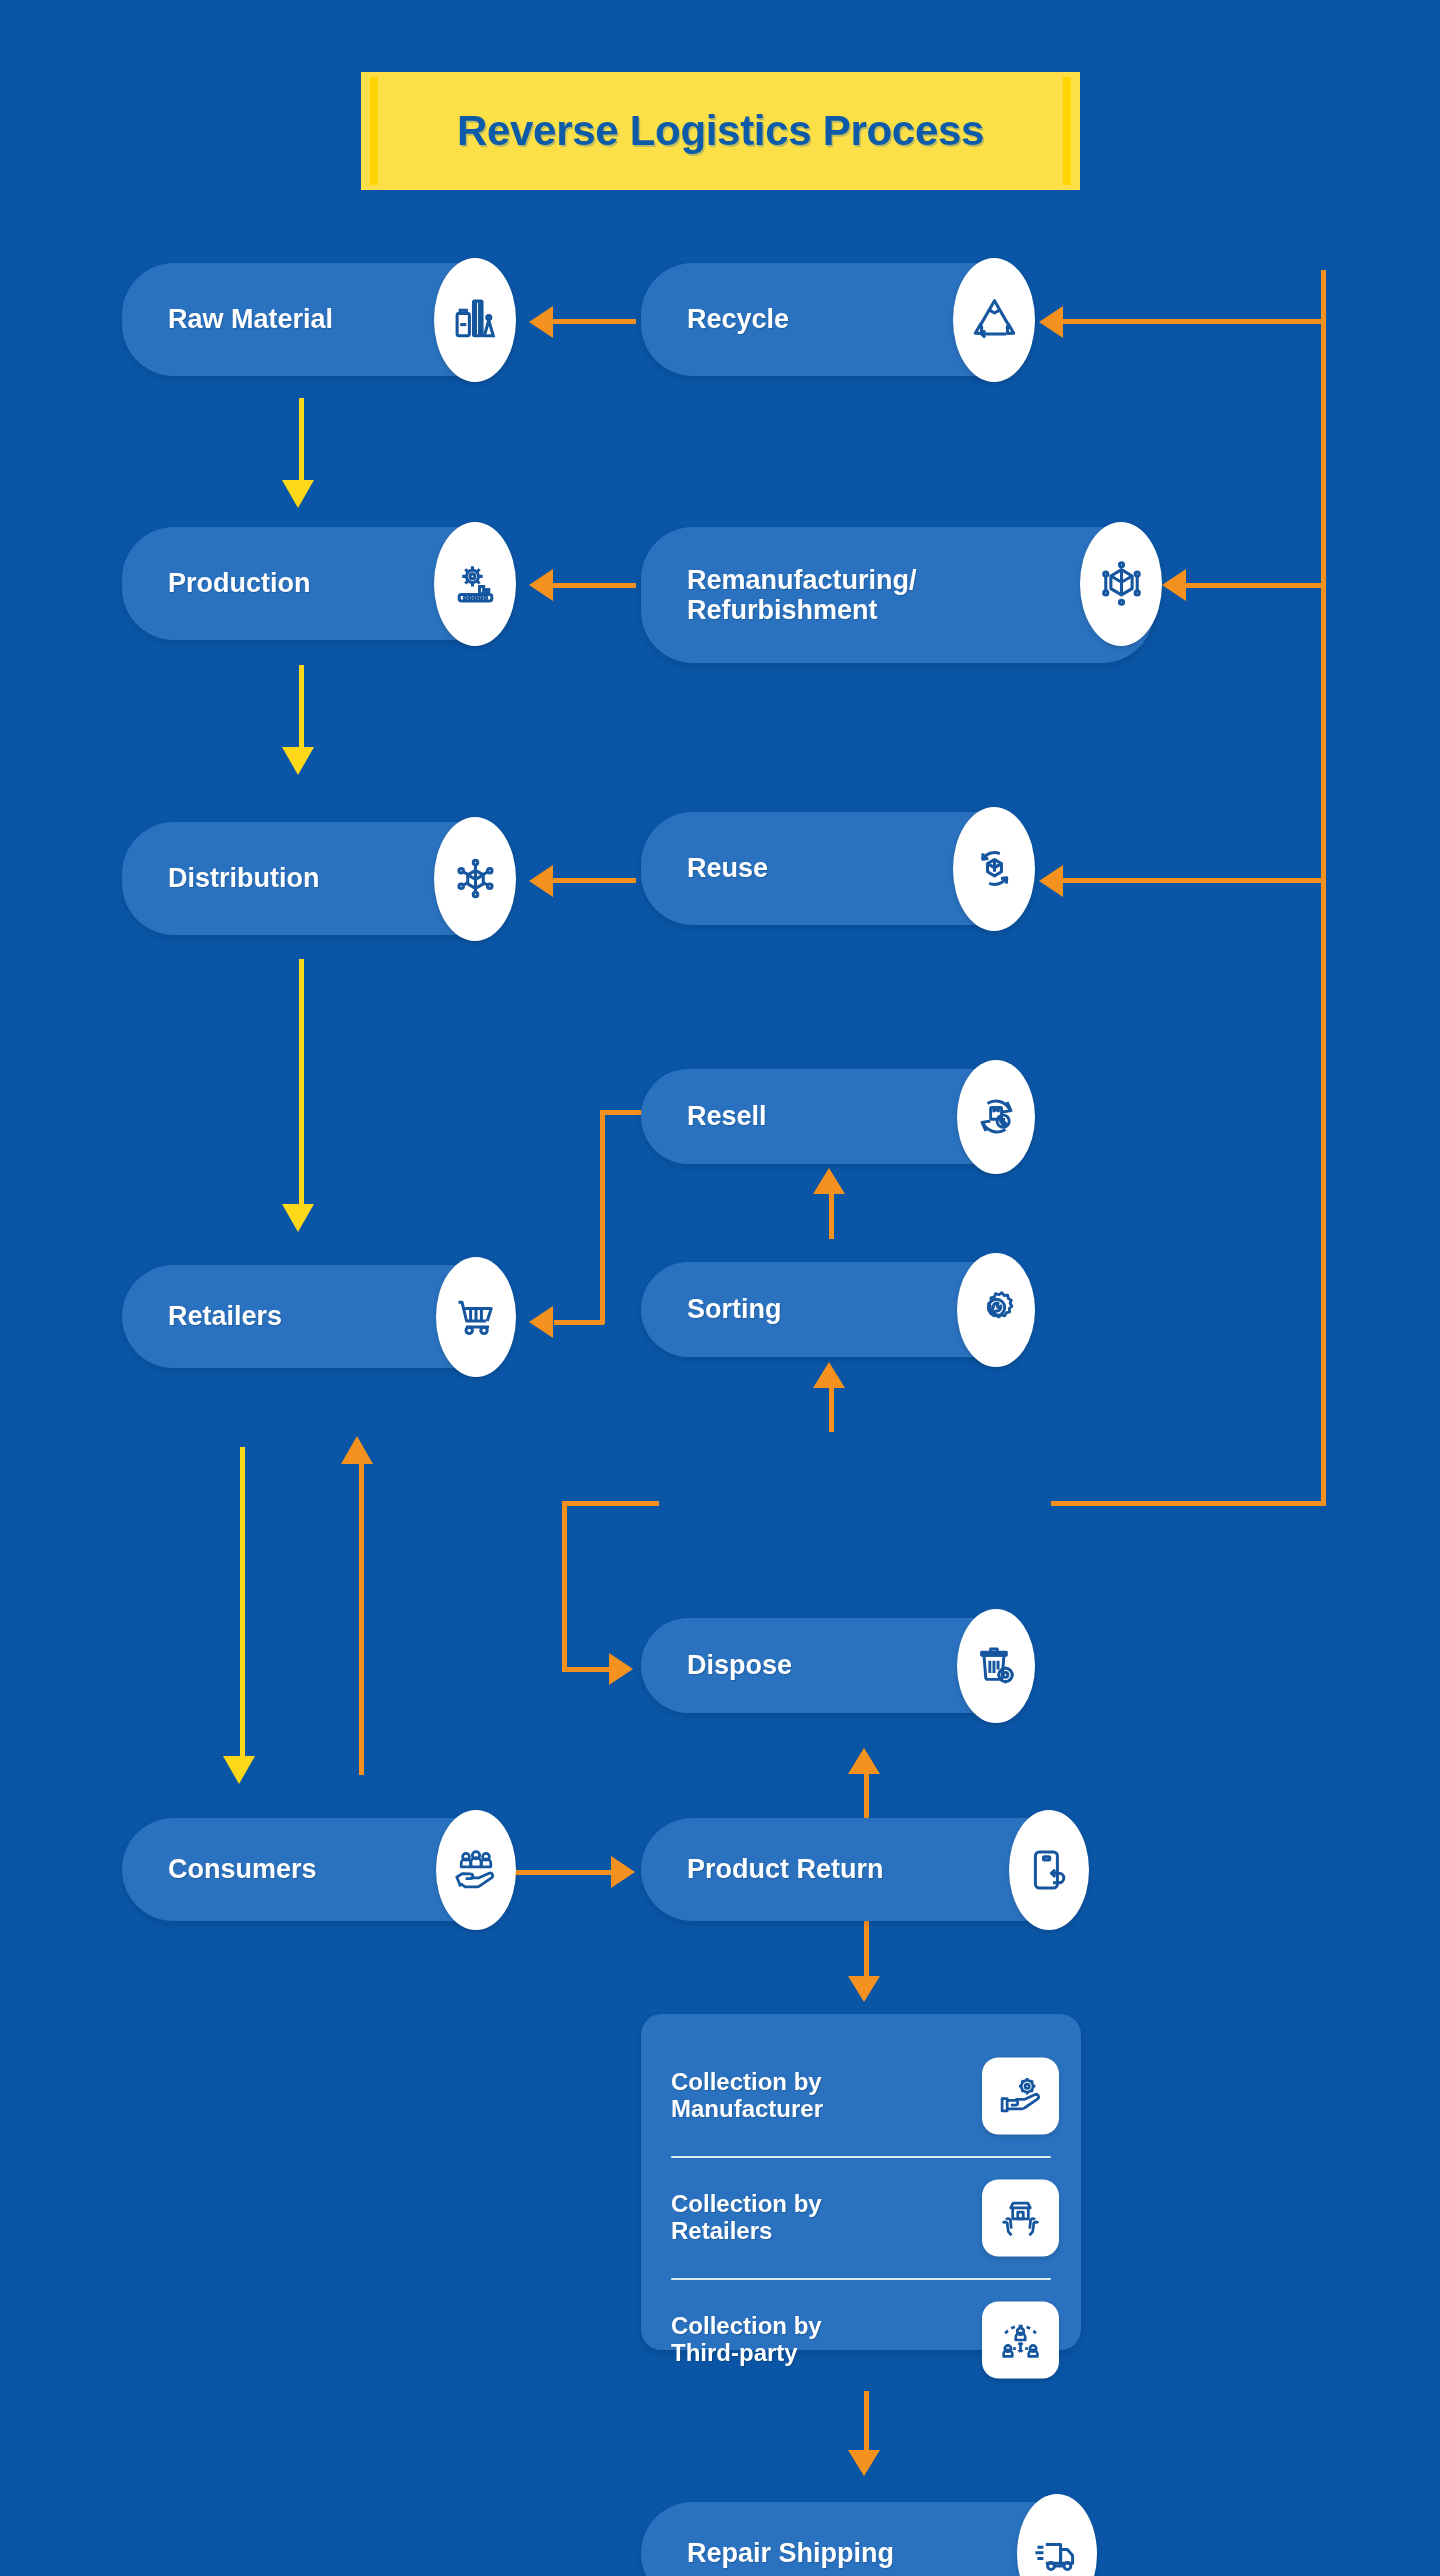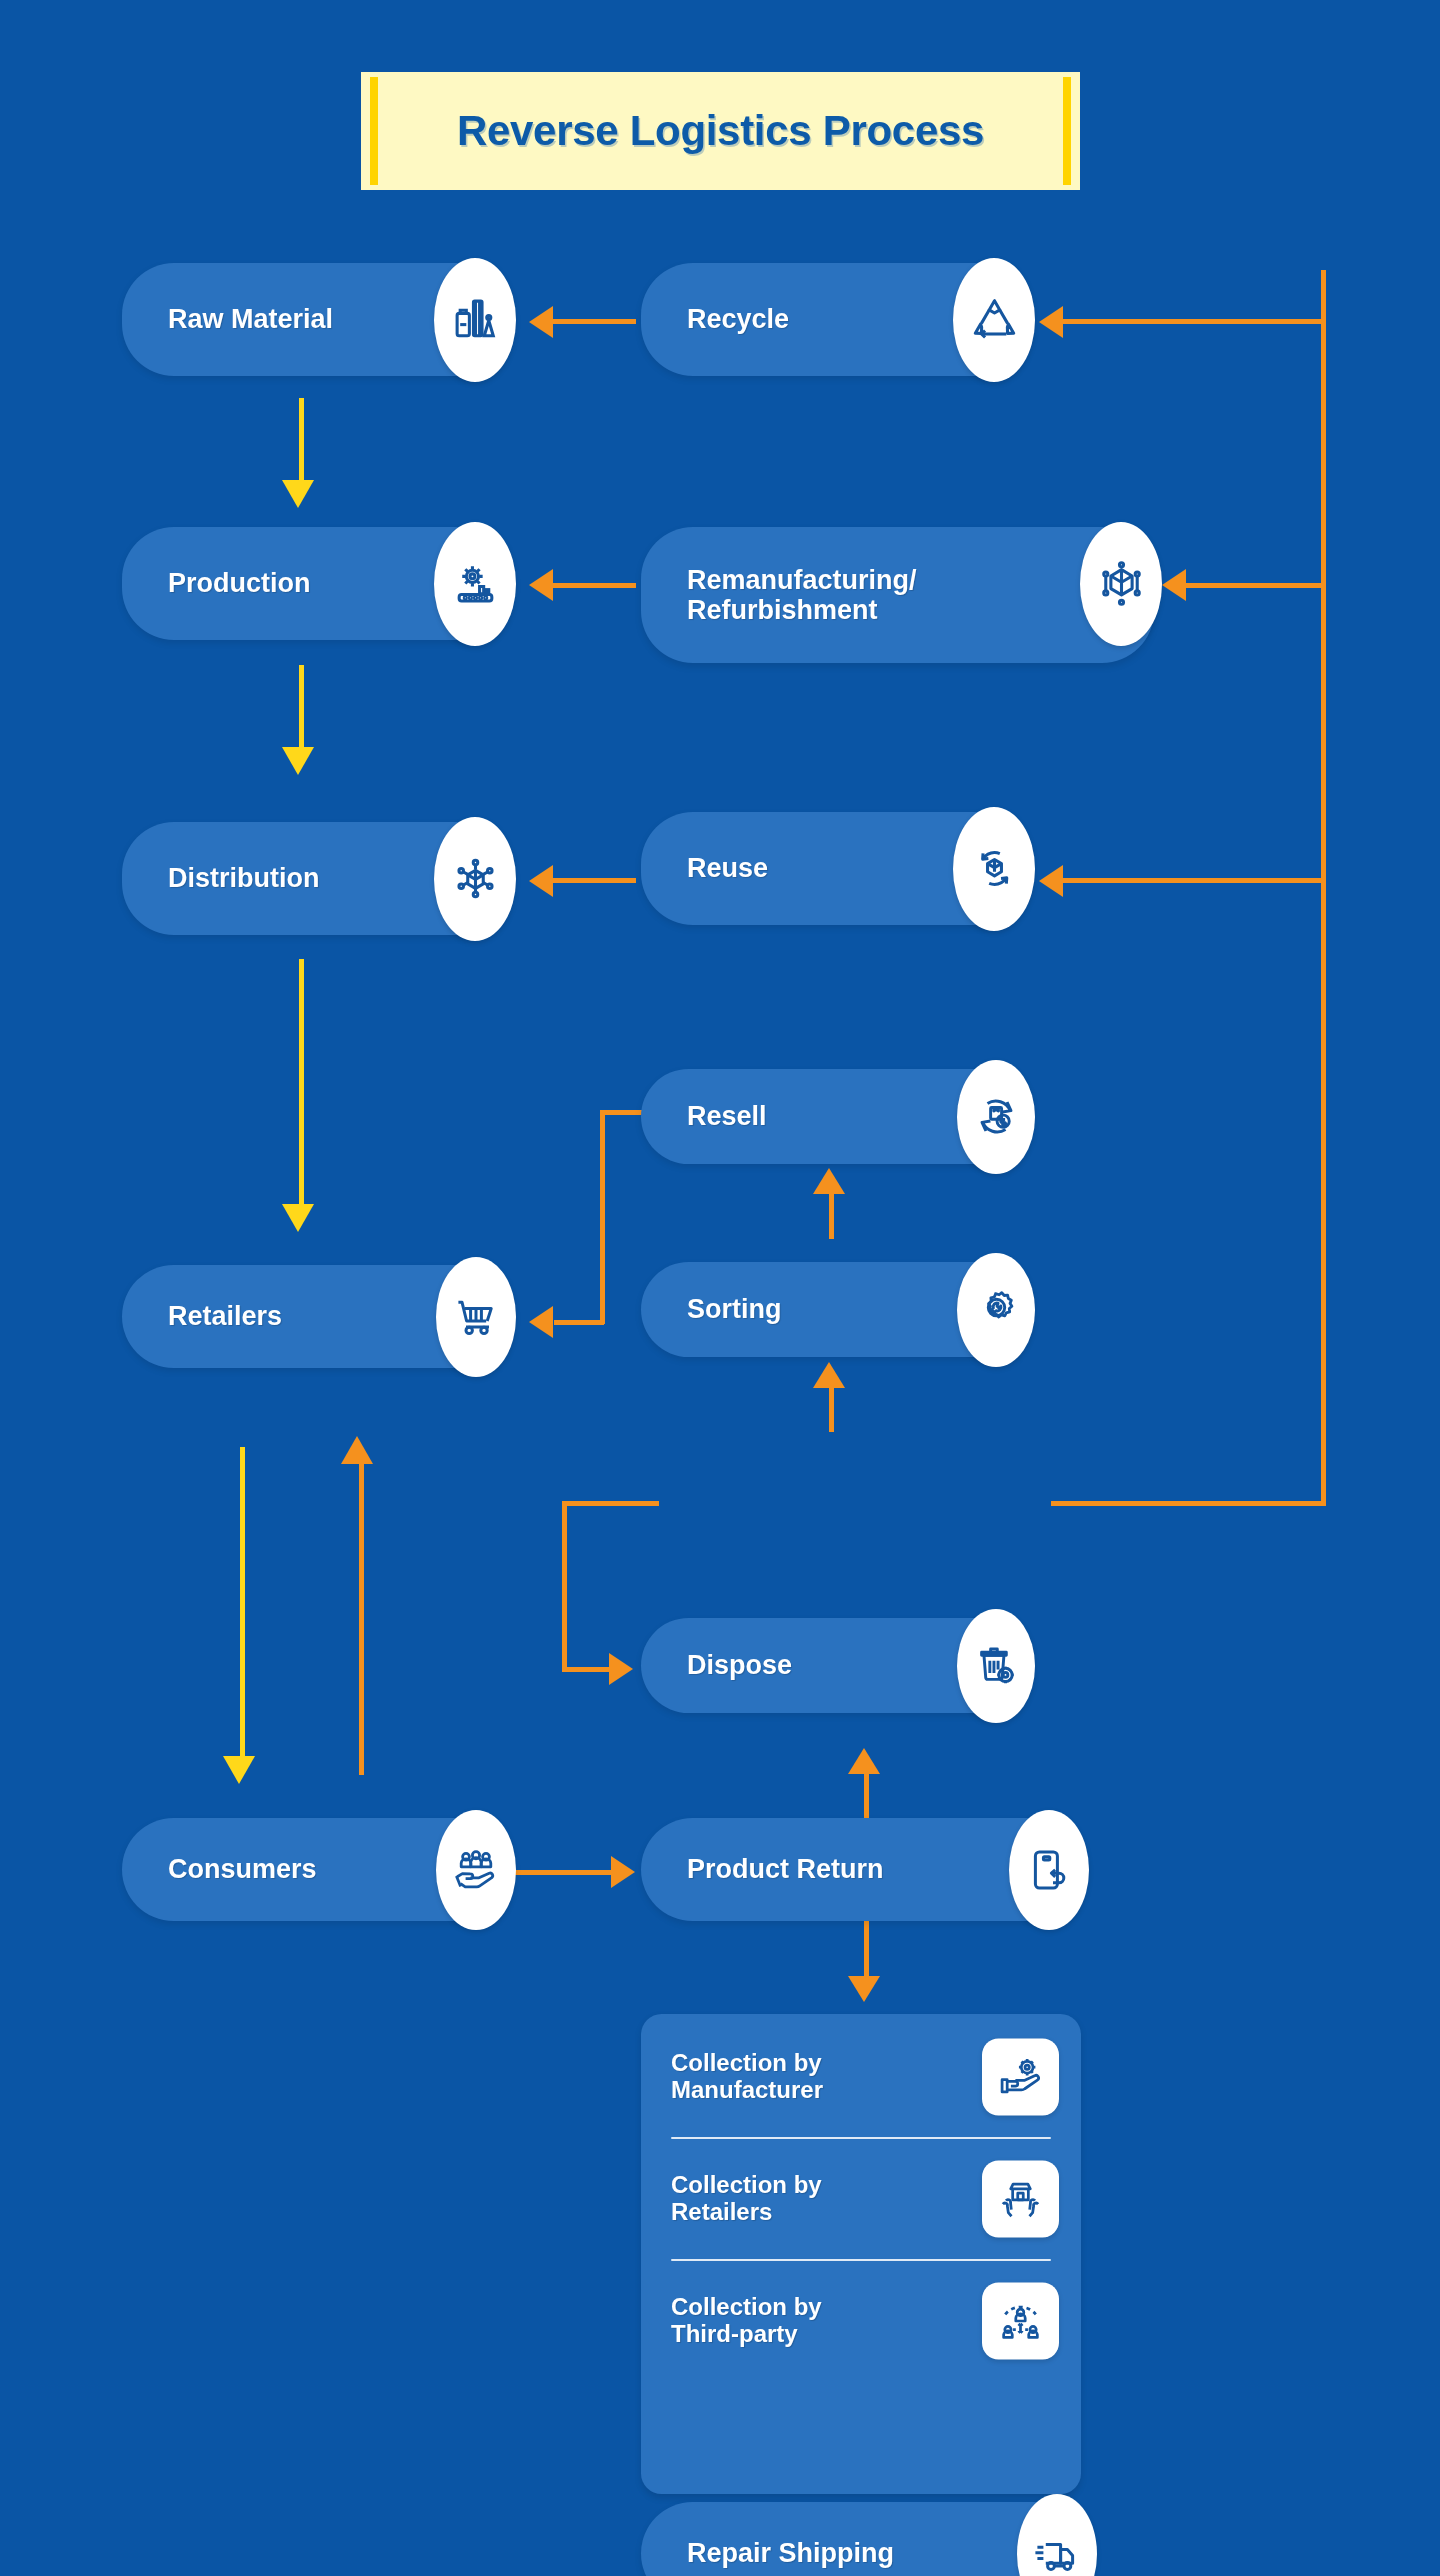--- a/index.html
+++ b/index.html
@@ -6,21 +6,21 @@
   body{
     width:1440px;height:3138px;position:relative;overflow:hidden;
     background:#0a55a5;
     font-family:"Liberation Sans", sans-serif;
   }
   #stage{position:absolute;inset:0;}
 
   
   .banner{
     position:absolute;left:361px;top:72px;width:719px;height:118px;
-    background:#fef9c3;display:flex;align-items:center;justify-content:center;
+    background:#fde047;display:flex;align-items:center;justify-content:center;
   }
   .banner .bar{position:absolute;top:5.2px;bottom:5.2px;width:8.2px;background:#ffd400;}
   .banner .bar.l{left:9.3px;}
   .banner .bar.r{right:9.3px;}
   .banner .ttl{
     font-size:42px;font-weight:bold;color:#0d5ba8;letter-spacing:-0.3px;
     text-shadow:1.5px 1.5px 0 rgba(13,91,168,0.28);
   }
 
   
@@ -319,21 +319,21 @@
     <div class="badge" style="right:-8.2px;top:-8.2px;width:80px;height:120px;border-radius:50%;">
       <svg width="48" height="48" viewBox="0 0 24 24" fill="none" stroke="#15569f" stroke-width="1.5" stroke-linejoin="round">
         <rect x="5.2" y="3" width="11" height="18" rx="2"></rect>
         <rect x="9.2" y="5.4" width="3.2" height="1.6" rx="0.5"></rect>
         <path d="M13.6 13.6h3.4a2.4 2.4 0 0 1 0 4.8h-3"></path>
         <path d="M15.1 11.9 13.2 13.6l1.9 1.8"></path>
       </svg>
     </div>
   </div>
 
-  <div class="group" style="left:641px;top:2014px;width:440px;height:480px;padding-top:3px;box-sizing:border-box;">
+  <div class="group" style="left:641px;top:2014px;width:440px;height:336px;padding-top:22px;box-sizing:border-box;">
     <div class="grow">
       <div class="gl">Collection by
 Manufacturer</div>
       <div class="gbadge">
         <svg width="47" height="47" viewBox="0 0 24 24" fill="none" stroke="#15569f" stroke-width="1.4" stroke-linejoin="round">
           <circle cx="15.4" cy="7" r="3"></circle>
             <circle cx="15.4" cy="7" r="1.1"></circle>
           <path d="M15.4 2.8v1.2M15.4 10v1.2M11.2 7h1.2M18.4 7h1.2M12.5 4.1l.9.9M17.4 9l.9.9M18.3 4.1l-.9.9M13.4 9l-.9.9"></path>
           <path d="M2.6 13.4h2.6v6.2H2.6z"></path>
           <path d="M5.2 14.2h4.2a1.2 1.2 0 0 1 0 2.4H7.1"></path>

